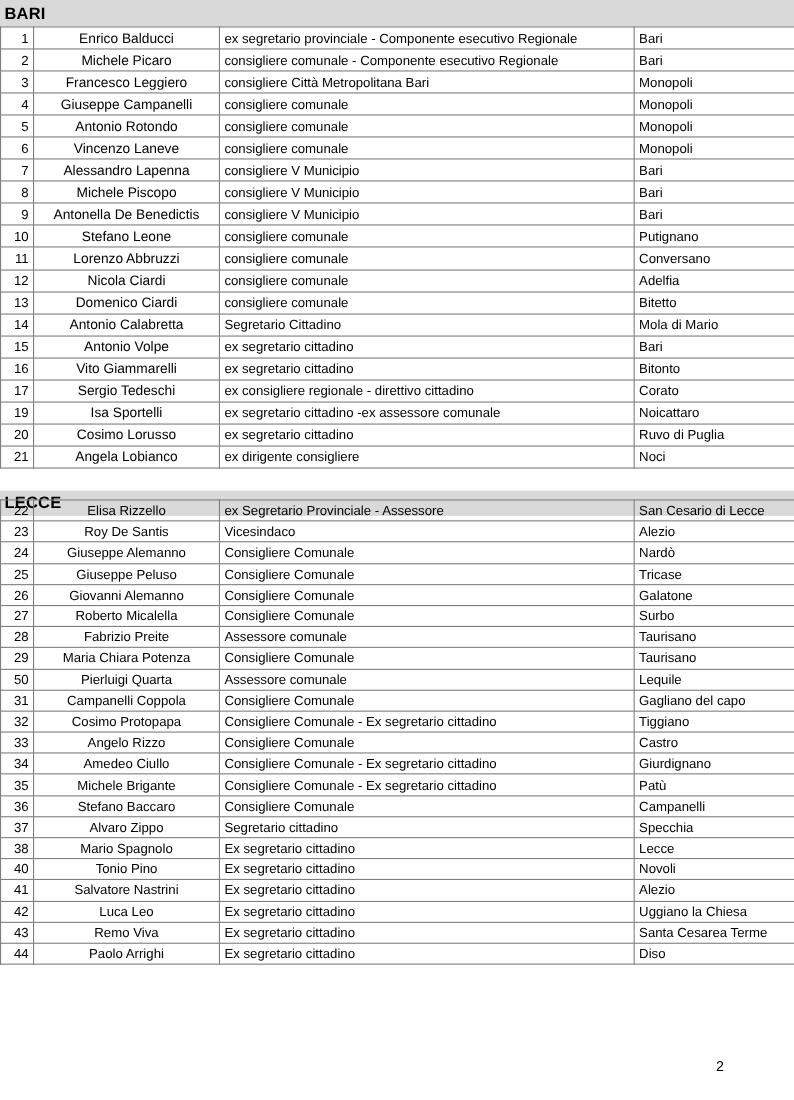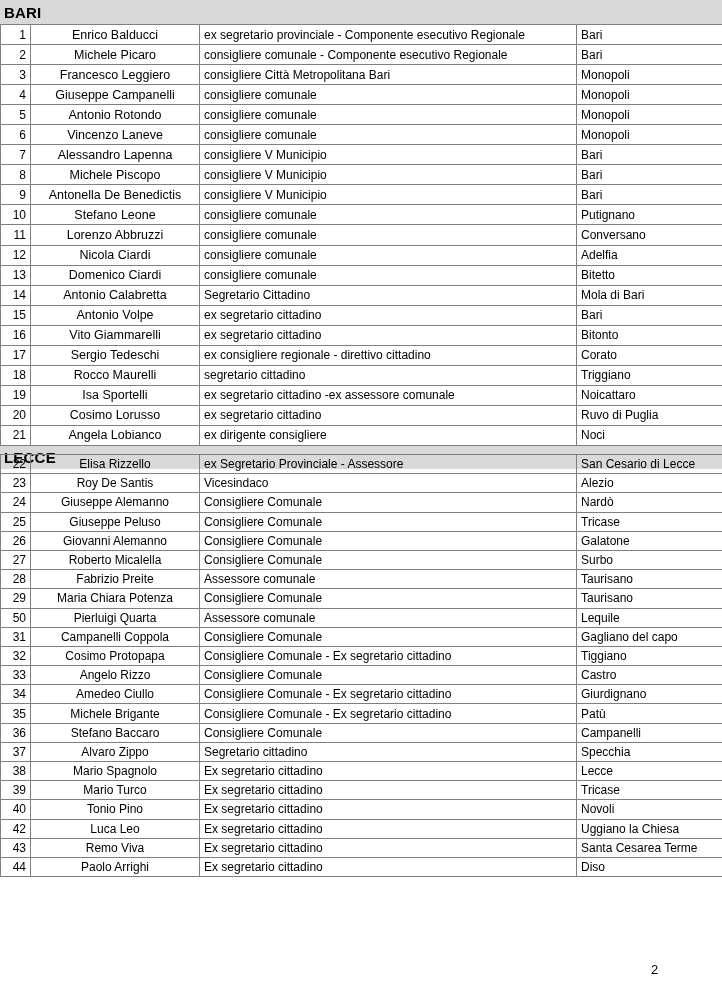--- a/index.html
+++ b/index.html
@@ -158,45 +158,39 @@
       <tr>
         <td class="num">13</td>
         <td class="name">Domenico Ciardi</td>
         <td class="role">consigliere comunale</td>
         <td class="city">Bitetto</td>
       </tr>
       <tr>
         <td class="num">14</td>
         <td class="name">Antonio Calabretta</td>
         <td class="role">Segretario Cittadino</td>
-        <td class="city">Mola di Bari</td>
+        <td class="city">Mola di Mario</td>
       </tr>
       <tr>
         <td class="num">15</td>
         <td class="name">Antonio Volpe</td>
         <td class="role">ex segretario cittadino</td>
         <td class="city">Bari</td>
       </tr>
       <tr>
         <td class="num">16</td>
         <td class="name">Vito Giammarelli</td>
         <td class="role">ex segretario cittadino</td>
         <td class="city">Bitonto</td>
       </tr>
       <tr>
         <td class="num">17</td>
         <td class="name">Sergio Tedeschi</td>
         <td class="role">ex consigliere regionale - direttivo cittadino</td>
         <td class="city">Corato</td>
-      </tr>
-      <tr>
-        <td class="num">18</td>
-        <td class="name">Rocco Maurelli</td>
-        <td class="role">segretario cittadino</td>
-        <td class="city">Triggiano</td>
       </tr>
       <tr>
         <td class="num">19</td>
         <td class="name">Isa Sportelli</td>
         <td class="role">ex segretario cittadino -ex assessore comunale</td>
         <td class="city">Noicattaro</td>
       </tr>
       <tr>
         <td class="num">20</td>
         <td class="name">Cosimo Lorusso</td>
@@ -318,32 +312,32 @@
         <td class="role">Segretario cittadino</td>
         <td class="city">Specchia</td>
       </tr>
       <tr>
         <td class="num">38</td>
         <td class="name">Mario Spagnolo</td>
         <td class="role">Ex segretario cittadino</td>
         <td class="city">Lecce</td>
       </tr>
       <tr>
-        <td class="num">39</td>
-        <td class="name">Mario Turco</td>
-        <td class="role">Ex segretario cittadino</td>
-        <td class="city">Tricase</td>
-      </tr>
-      <tr>
         <td class="num">40</td>
         <td class="name">Tonio Pino</td>
         <td class="role">Ex segretario cittadino</td>
         <td class="city">Novoli</td>
       </tr>
       <tr>
+        <td class="num">41</td>
+        <td class="name">Salvatore Nastrini</td>
+        <td class="role">Ex segretario cittadino</td>
+        <td class="city">Alezio</td>
+      </tr>
+      <tr>
         <td class="num">42</td>
         <td class="name">Luca Leo</td>
         <td class="role">Ex segretario cittadino</td>
         <td class="city">Uggiano la Chiesa</td>
       </tr>
       <tr>
         <td class="num">43</td>
         <td class="name">Remo Viva</td>
         <td class="role">Ex segretario cittadino</td>
         <td class="city">Santa Cesarea Terme</td>

